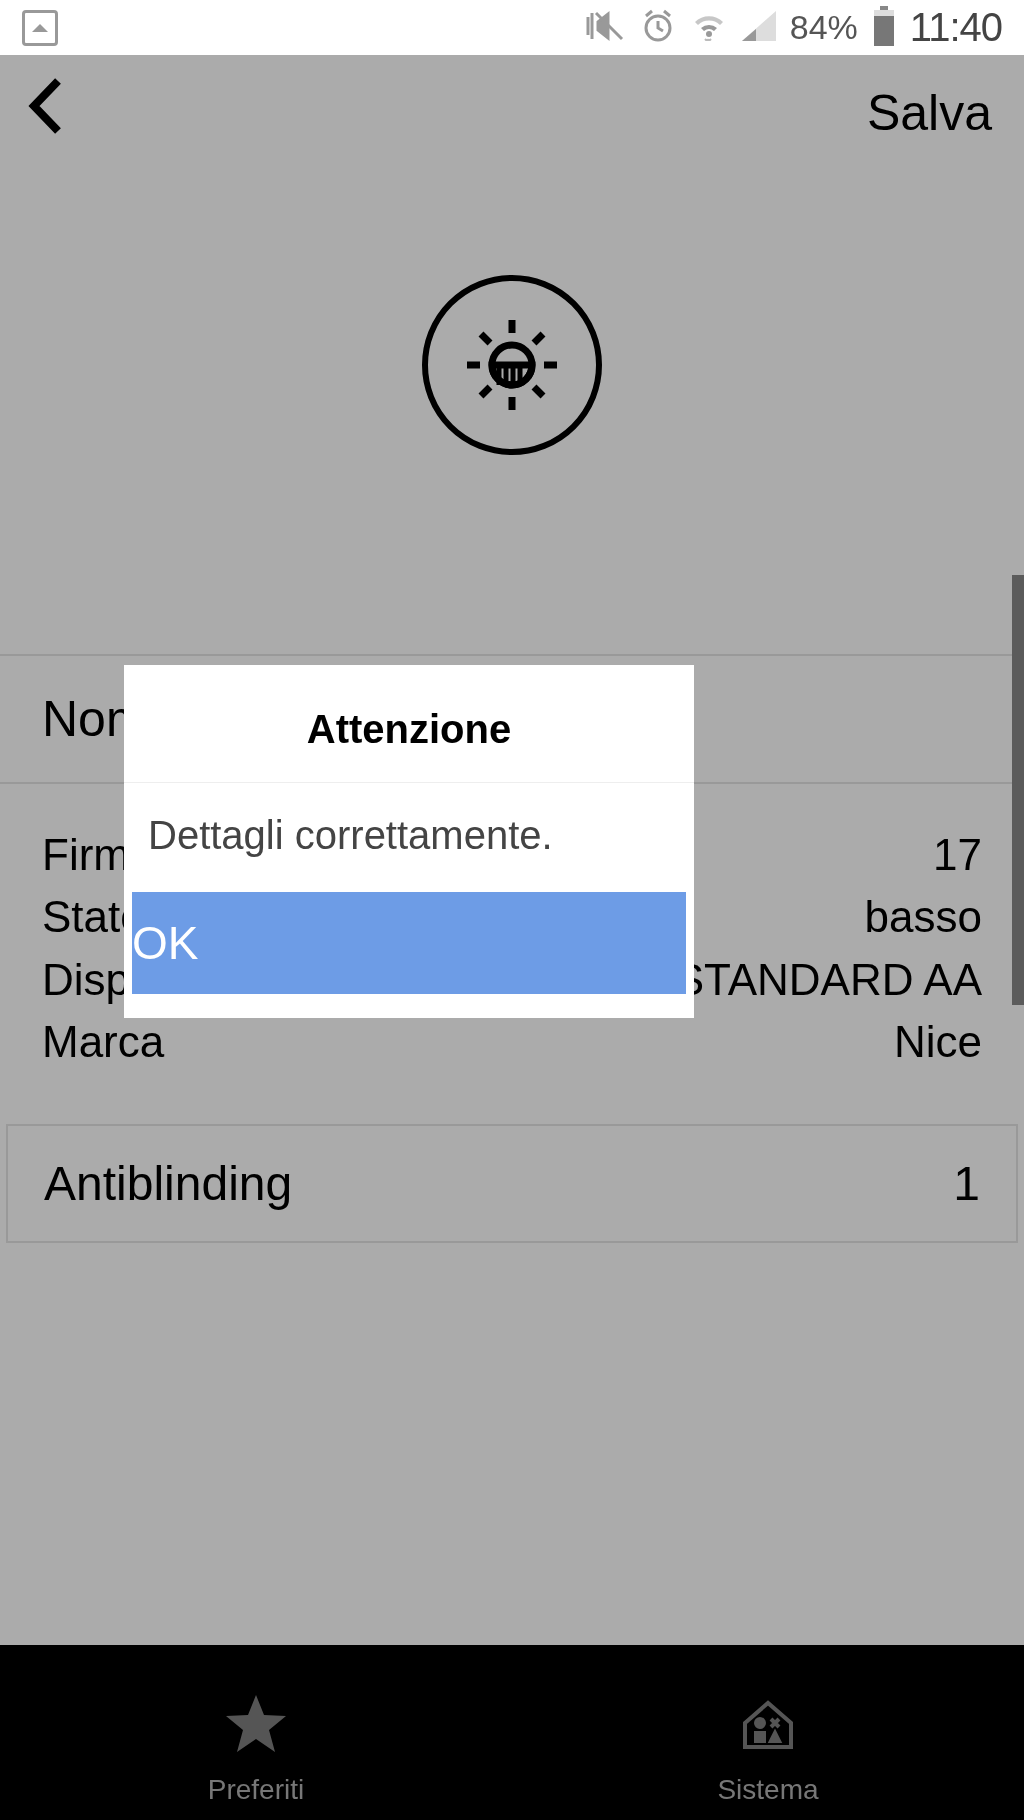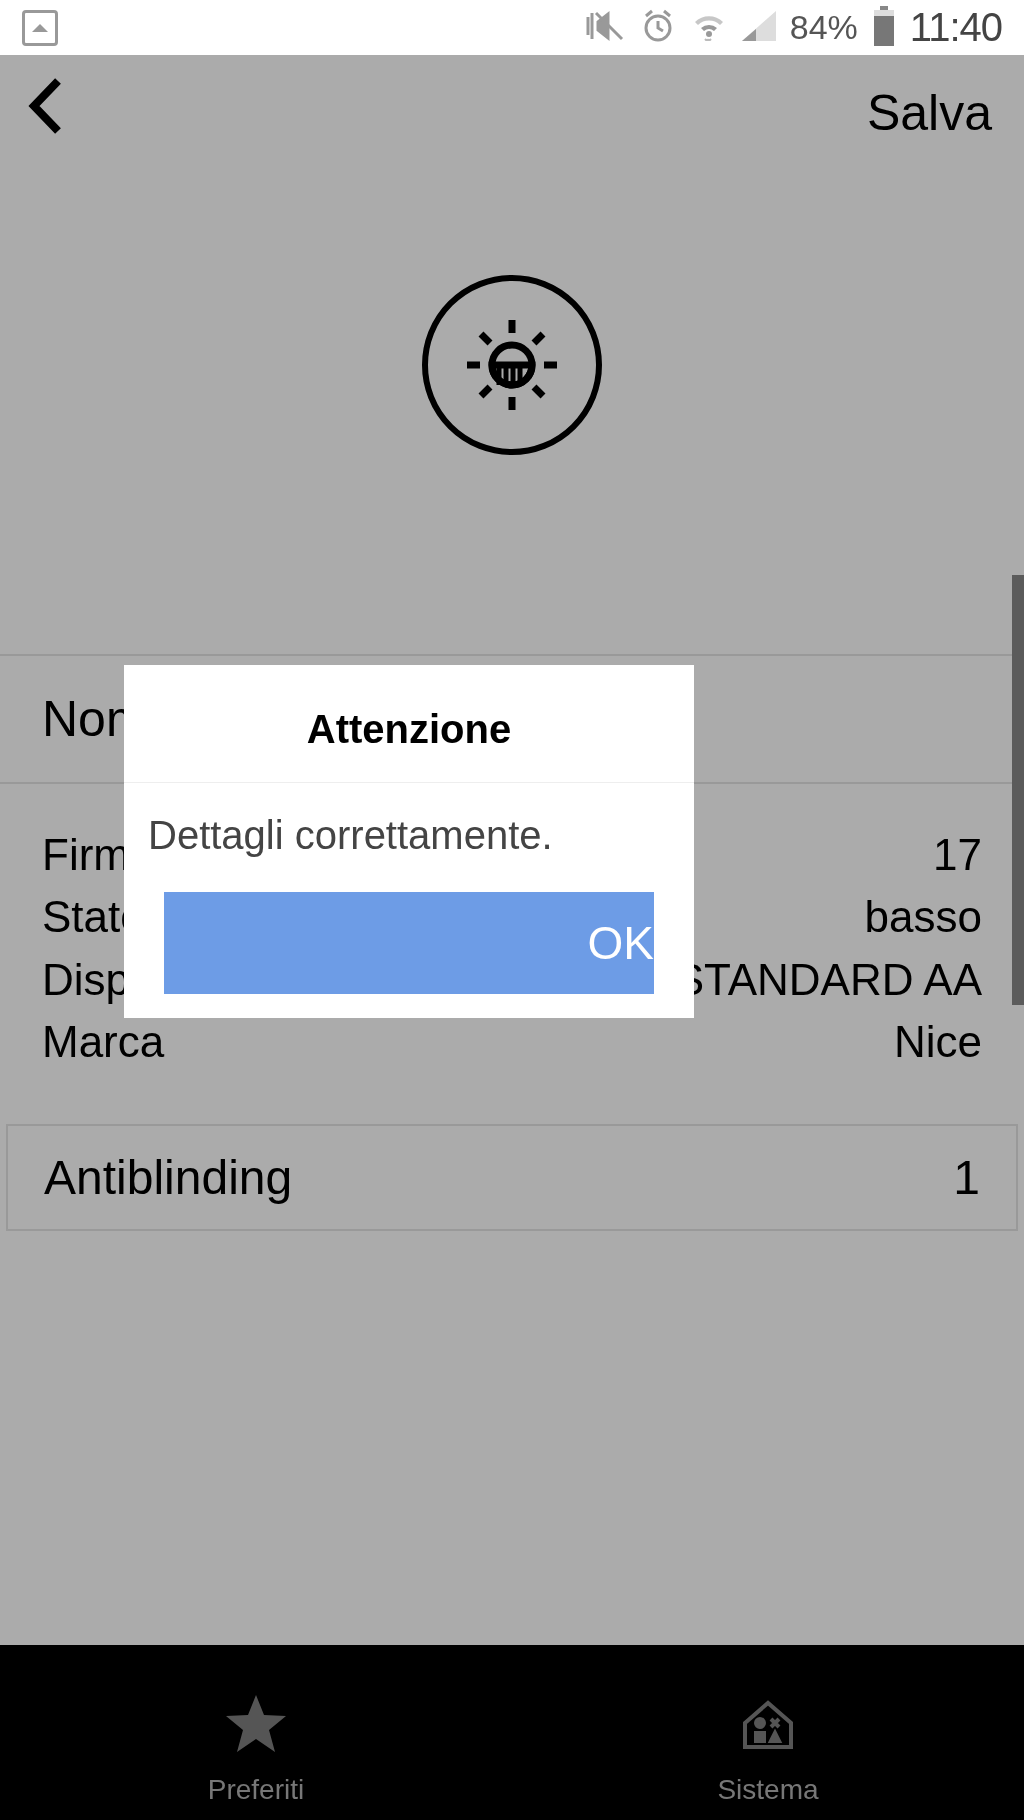--- a/index.html
+++ b/index.html
@@ -16,30 +16,30 @@
   .header { height: 115px; display: flex; align-items: center; justify-content: space-between; padding: 0 32px 0 26px; }
   .back { font-size: 58px; font-weight: 300; }
   .save { font-size: 50px; font-weight: 300; }
   .hero { display: flex; align-items: center; justify-content: center; height: 390px; }
   .sensor-circle { width: 180px; height: 180px; border: 6px solid #000; border-radius: 50%; display: flex; align-items: center; justify-content: center; }
   .section-title { text-align: center; font-size: 52px; color: #fff; font-weight: 400; padding: 8px 0 26px; }
   .divider { height: 2px; background: #e5e5e5; }
   .name-row { padding: 34px 42px; font-size: 50px; font-weight: 300; border-bottom: 2px solid #e5e5e5; }
   .info-table { padding: 40px 42px 50px; }
   .info-row { display: flex; justify-content: space-between; font-size: 44px; font-weight: 300; line-height: 1.42; }
-  .card { margin: 0 6px; border: 2px solid #e5e5e5; padding: 24px 36px; }
+  .card { margin: 0 6px; border: 2px solid #e5e5e5; padding: 30px 36px; }
   .card-row { display: flex; justify-content: space-between; font-size: 48px; font-weight: 300; }
   .scroll-ind { position: absolute; right: 0; top: 520px; width: 12px; height: 430px; background: #888; }
   .tabbar { height: 175px; background: #000; display: flex; color: #777; position: relative; }
   .tab { flex: 1; display: flex; flex-direction: column; align-items: center; justify-content: flex-end; padding-bottom: 14px; gap: 8px; font-size: 28px; font-weight: 300; }
   .tab.active { color: #fff; }
   .modal { position: absolute; left: 124px; top: 610px; width: 570px; background: #fff; z-index: 10; }
   .modal-title { text-align: center; font-size: 40px; font-weight: 700; padding: 42px 0 30px; border-bottom: 1px solid #eee; }
   .modal-body { padding: 30px 24px 0 24px; font-size: 40px; color: #444; font-weight: 300; }
-  .modal-btn { margin: 34px 40px 24px; background: #6d9ce6; color: #fff; text-align: right; font-size: 46px; font-weight: 300; padding: 24px 0; }
+  .modal-btn { margin: 34px 8px 24px; background: #6d9ce6; color: #fff; text-align: left; font-size: 46px; font-weight: 300; padding: 24px 0; }
 </style>
 </head>
 <body>
 
 <div class="status-bar">
   <div class="status-left">
     <span class="icon-box"></span>
   </div>
   <div class="status-right">
     <span>

